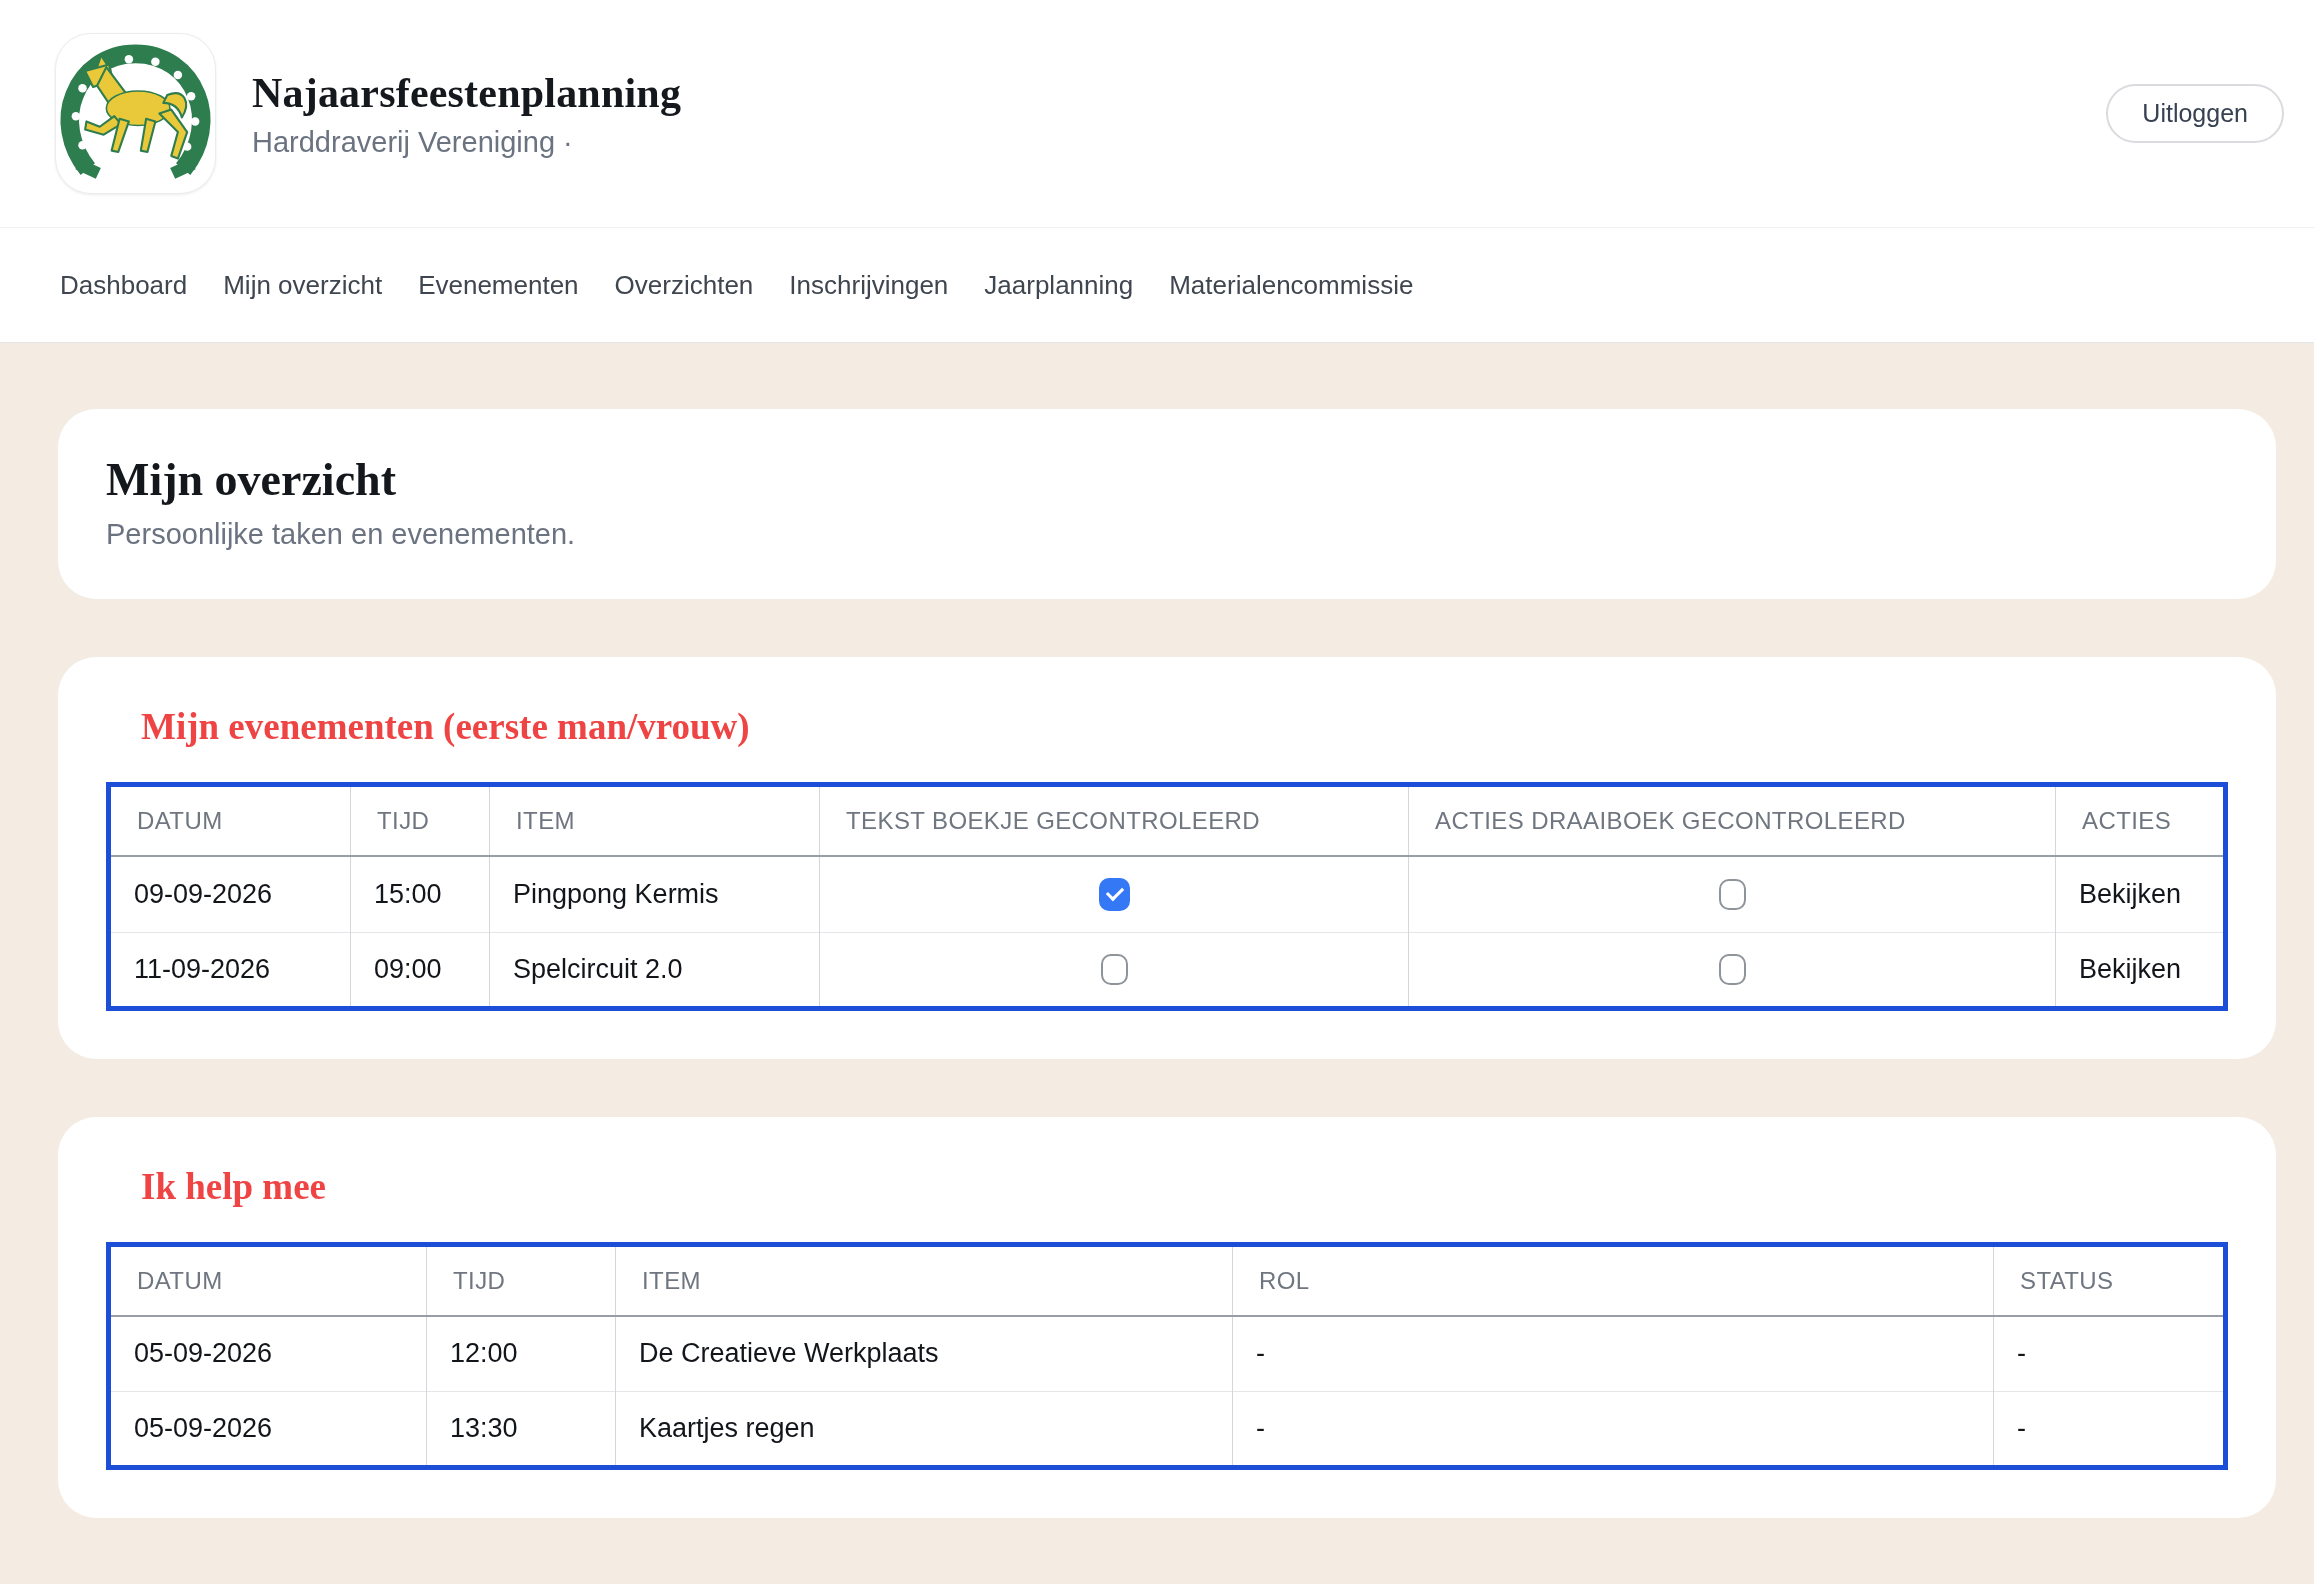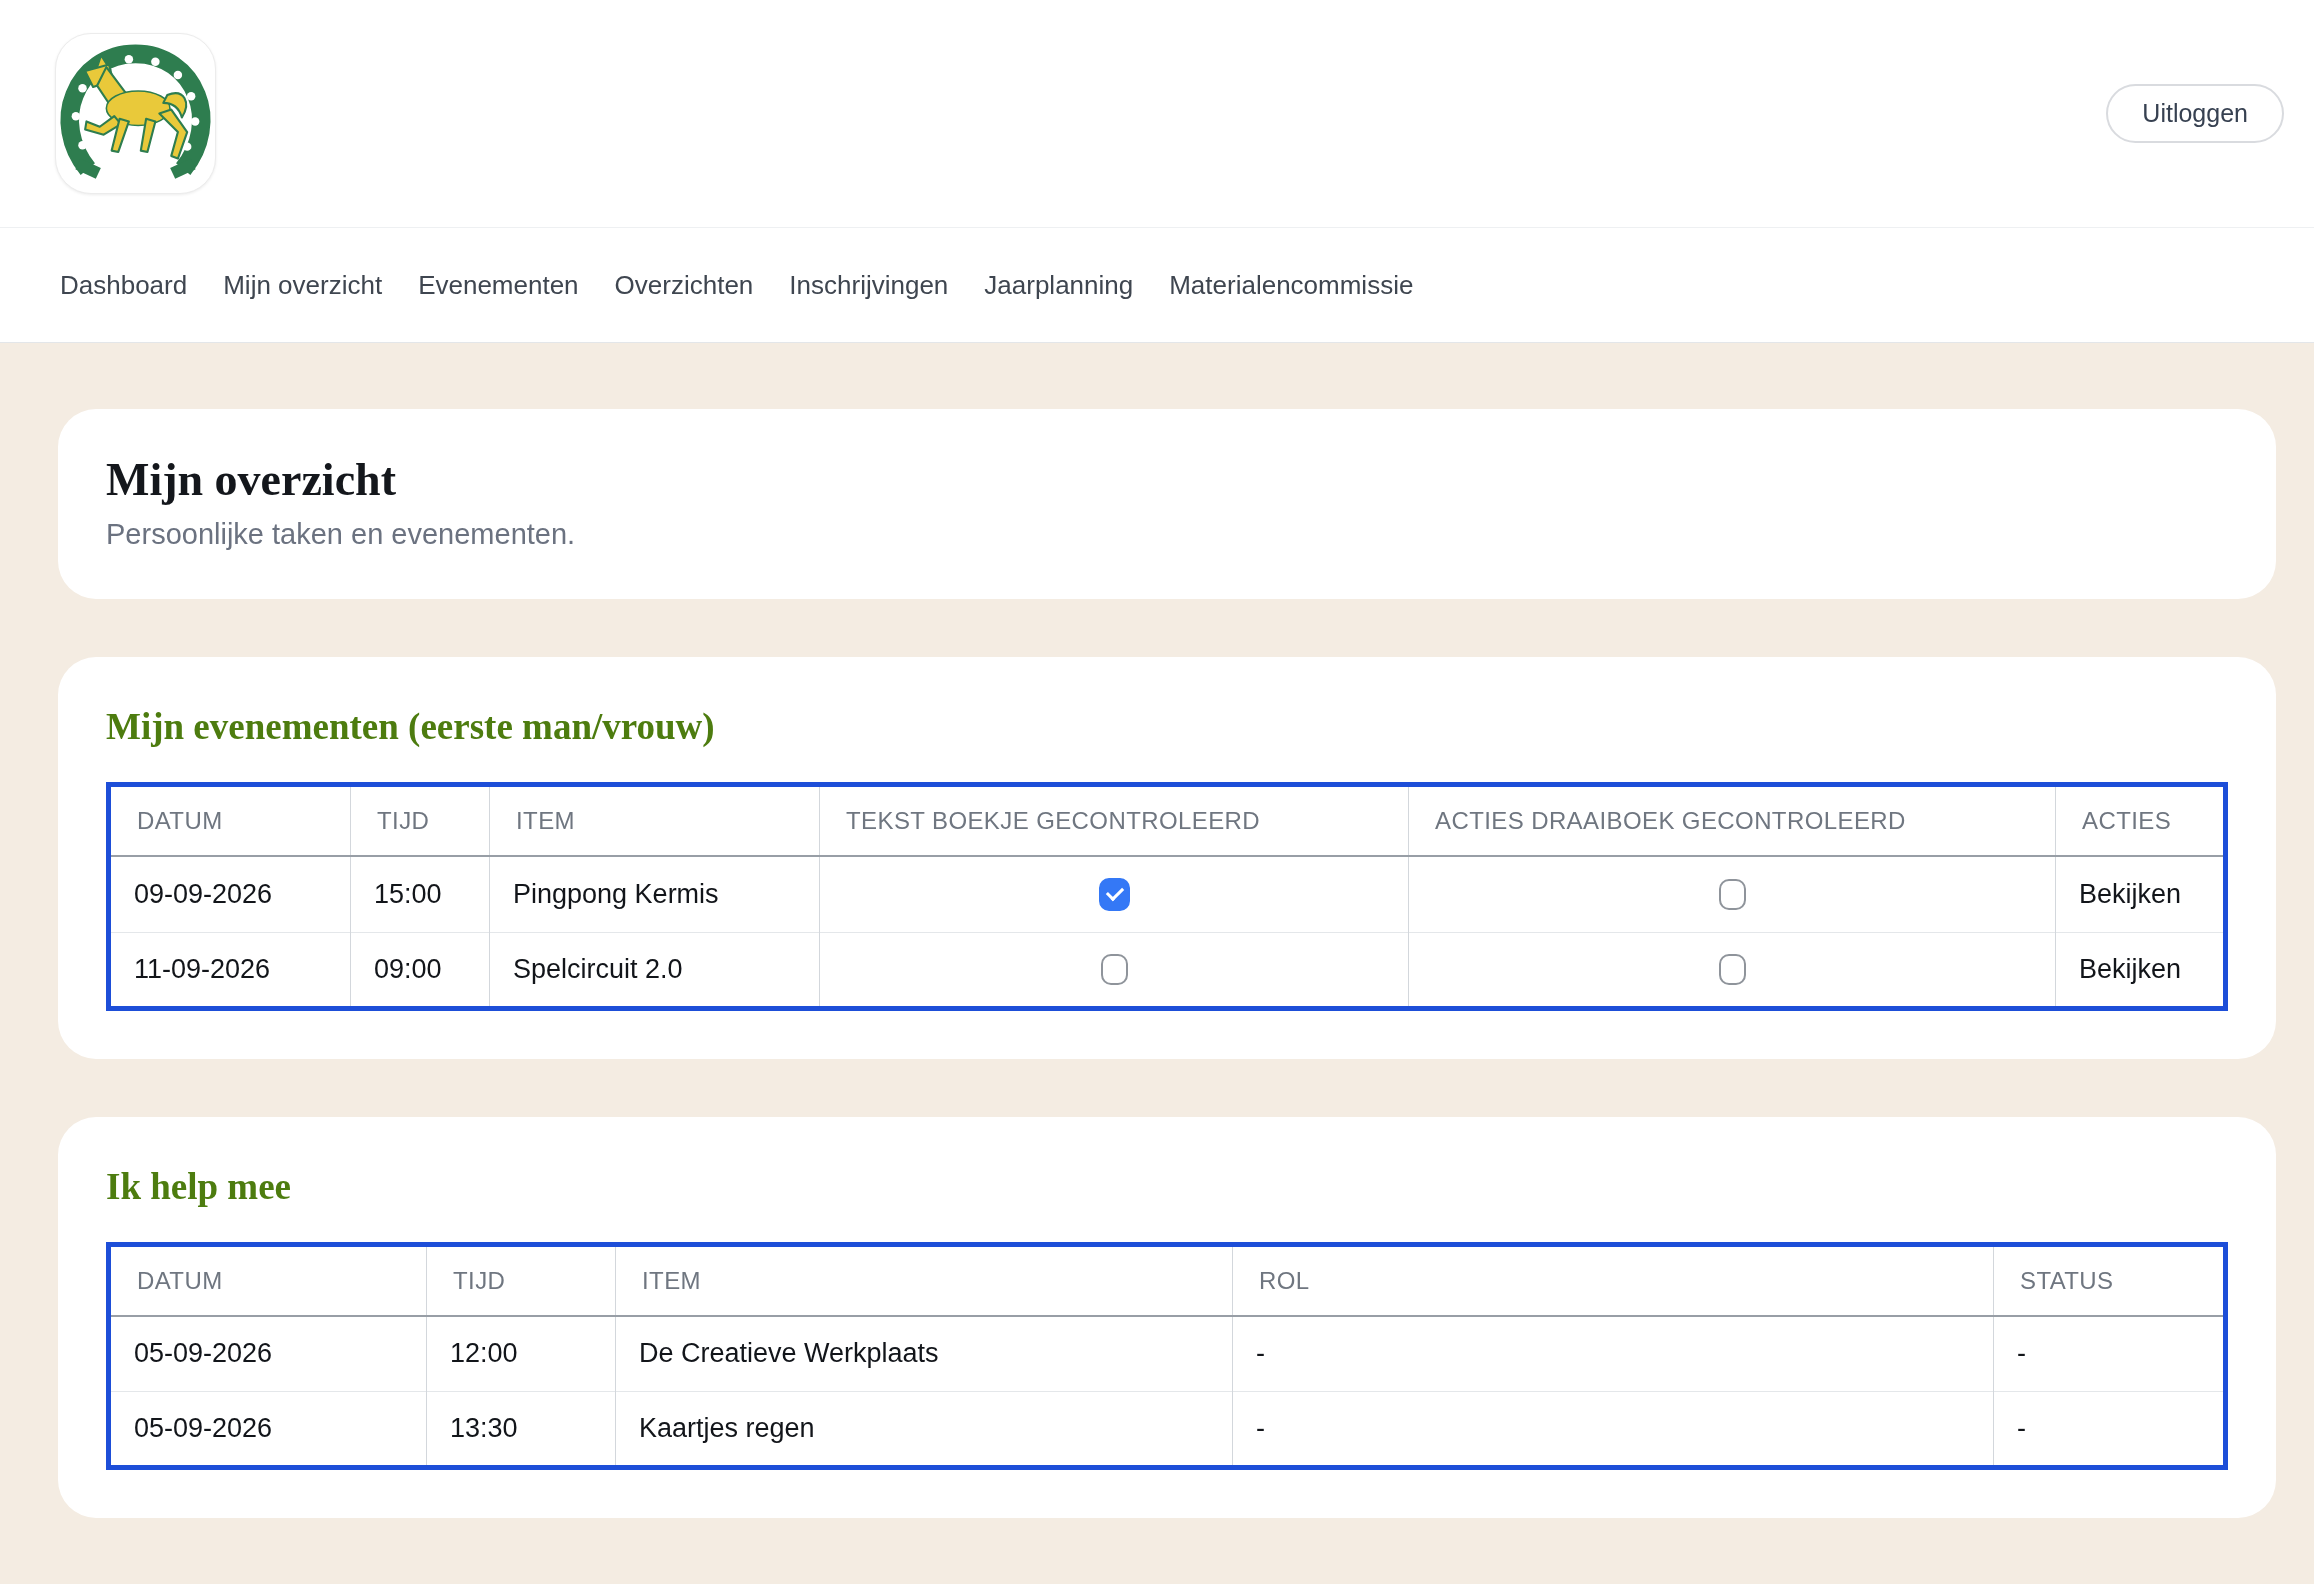--- a/index.html
+++ b/index.html
@@ -21,21 +21,21 @@
   
   .nav { background:#fff; border-top:1px solid #eef0f2; border-bottom:1px solid #e3e6e9; height:116px;
          display:flex; align-items:center; column-gap:26px; padding:0 55px; }
   .nav-item { font-size:26px; color:#3f4650; cursor:pointer; padding:6px 5px; white-space:nowrap; }
 
   
   .main { padding:66px 38px 40px 58px; display:flex; flex-direction:column; gap:58px; }
   .card { background:#ffffff; border-radius:38px; padding:44px 48px 48px; }
   .page-title { font-family:"Liberation Serif","DejaVu Serif",serif; font-size:46px; font-weight:700; color:#14171c; }
   .page-sub { font-size:29px; color:#6b7280; margin-top:12px; }
-  .section-title { font-family:"Liberation Serif","DejaVu Serif",serif; font-size:37px; font-weight:700; color:#4d7c0f; margin-top:4px; }
+  .section-title { font-family:"Liberation Serif","DejaVu Serif",serif; font-size:37px; font-weight:700; color:#ef4444; margin-top:4px;margin-left:35px; }
 
   
   table { width:100%; border-collapse:collapse; table-layout:fixed; margin-top:34px;
           border:5px solid #1d4ed8; background:#fff; }
   th { text-align:left; font-size:24px; font-weight:400; color:#6f7680; letter-spacing:0.4px;
        padding:20px 26px; height:66px; border-right:1px solid #d3d7dc; border-bottom:2px solid #989ea6; }
   td { font-size:27px; color:#12151a; padding:20px 23px; height:76px; border-right:1px solid #d3d7dc; vertical-align:middle; }
   th:last-child, td:last-child { border-right:none; }
   tbody tr + tr td { border-top:1px solid #e4e7ea; }
   td.center, th.center-h { text-align:center; }
@@ -78,20 +78,24 @@
           <polygon points="22,28 40,23 43,35 28,40"></polygon>
           <polygon points="38,25 53,45 43,57 31,39"></polygon>
           <ellipse cx="62" cy="56" rx="24" ry="13" stroke-width="1.2"></ellipse>
           <polygon points="44,62 33,70 23,66 22,72 36,76 49,68"></polygon>
           <polygon points="48,64 42,88 47,89 55,66"></polygon>
           <polygon points="68,64 64,88 69,89 75,66"></polygon>
           <polygon points="78,60 92,74 87,92 92,94 99,74 87,57"></polygon>
           <path d="M84 46 C97 41 102 52 95 63 C93 56 89 52 81 52 Z"></path>
         </g>
       </svg>
+    </div>
+    <div class="titles">
+      <div class="app-title">Najaarsfeestenplanning</div>
+      <div class="org-subtitle">Harddraverij Vereniging ·</div>
     </div>
     <button class="logout-btn">Uitloggen</button>
   </header>
 
   <nav class="nav">
     <span class="nav-item">Dashboard</span>
     <span class="nav-item">Mijn overzicht</span>
     <span class="nav-item">Evenementen</span>
     <span class="nav-item">Overzichten</span>
     <span class="nav-item">Inschrijvingen</span>

